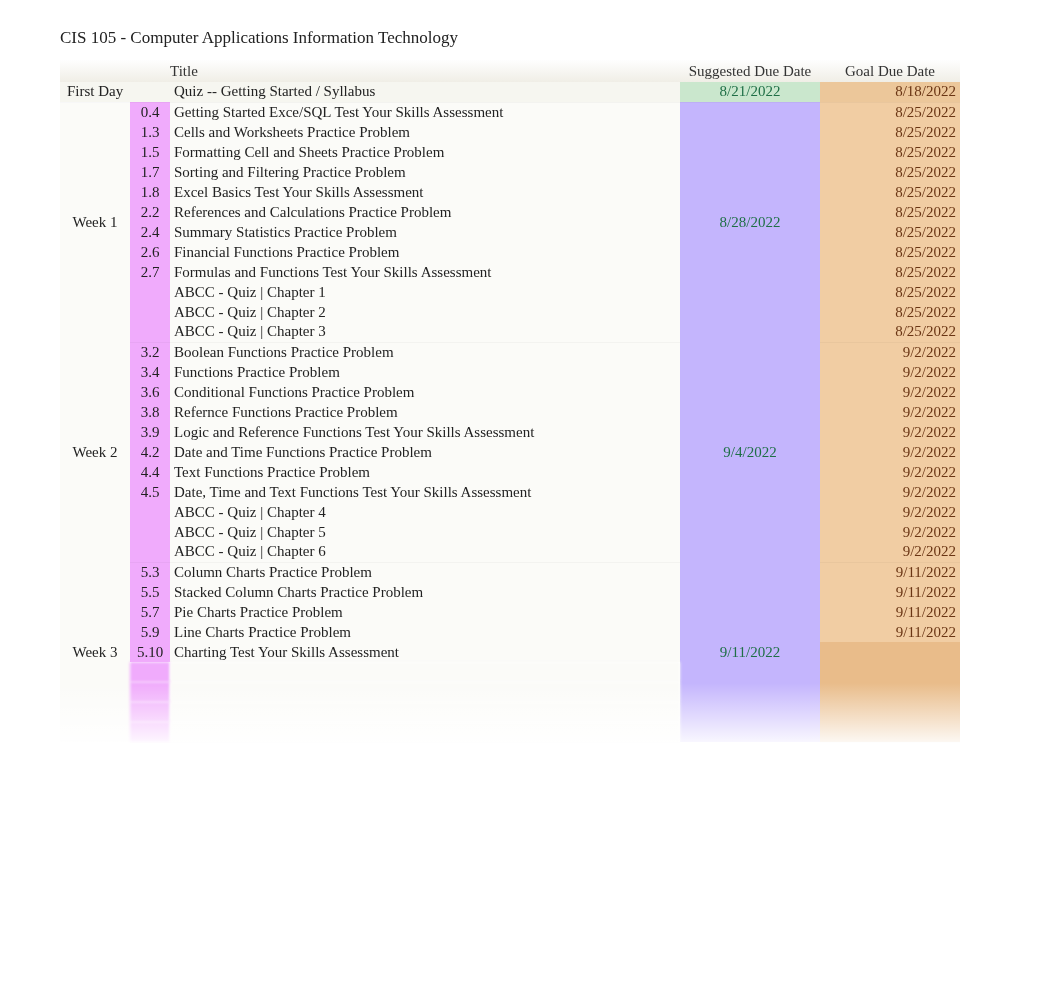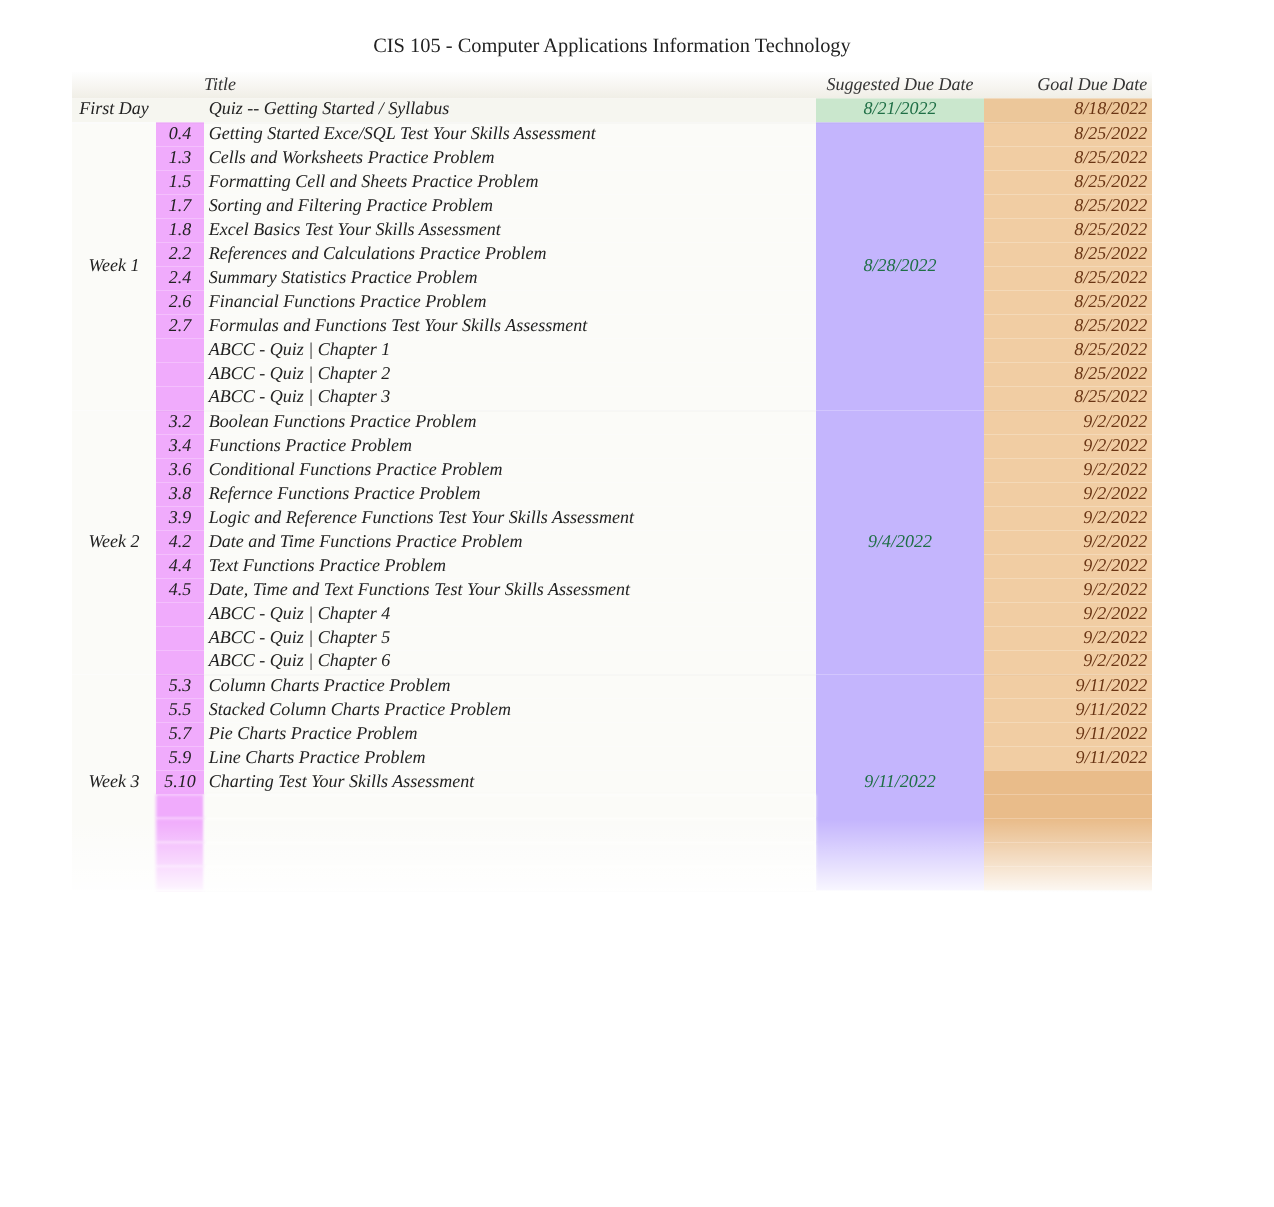--- a/index.html
+++ b/index.html
@@ -7,52 +7,51 @@
       font-family: "Times New Roman", Times, serif;
       background: #fff;
       width: 1062px;
       padding-top: 28px;
     }
     .container {
       width: 900px;
       margin-left: 60px;
     }
     .header {
-      text-align: center;
+      text-align: left;
       margin-bottom: 12px;
     }
     .header-title {
       font-size: 17px;
       color: #222;
       margin-bottom: 2px;
     }
     .header-sub {
       font-size: 17px;
       color: #222;
     }
     table {
       border-collapse: collapse;
       width: 100%;
       font-size: 15px;
       table-layout: fixed;
-      font-style: italic;
     }
     thead th {
       font-weight: normal;
       text-align: center;
       background: linear-gradient(#fefefe, #f0eee6);
       color: #333;
       padding: 2px 4px;
       height: 22px;
     }
     th.col-week    { width: 70px; }
     th.col-num     { width: 40px; }
     th.col-title   { width: auto; text-align: left; padding-left: 0; }
     th.col-sugg    { width: 140px; }
-    th.col-goal    { width: 140px; text-align: right; }
+    th.col-goal    { width: 140px; }
     td {
       padding: 0 4px;
       height: 20px;
       vertical-align: middle;
       color: #222;
     }
     td.col-week {
       text-align: center;
       background: #fbfbf8;
       filter: blur(0.2px);

